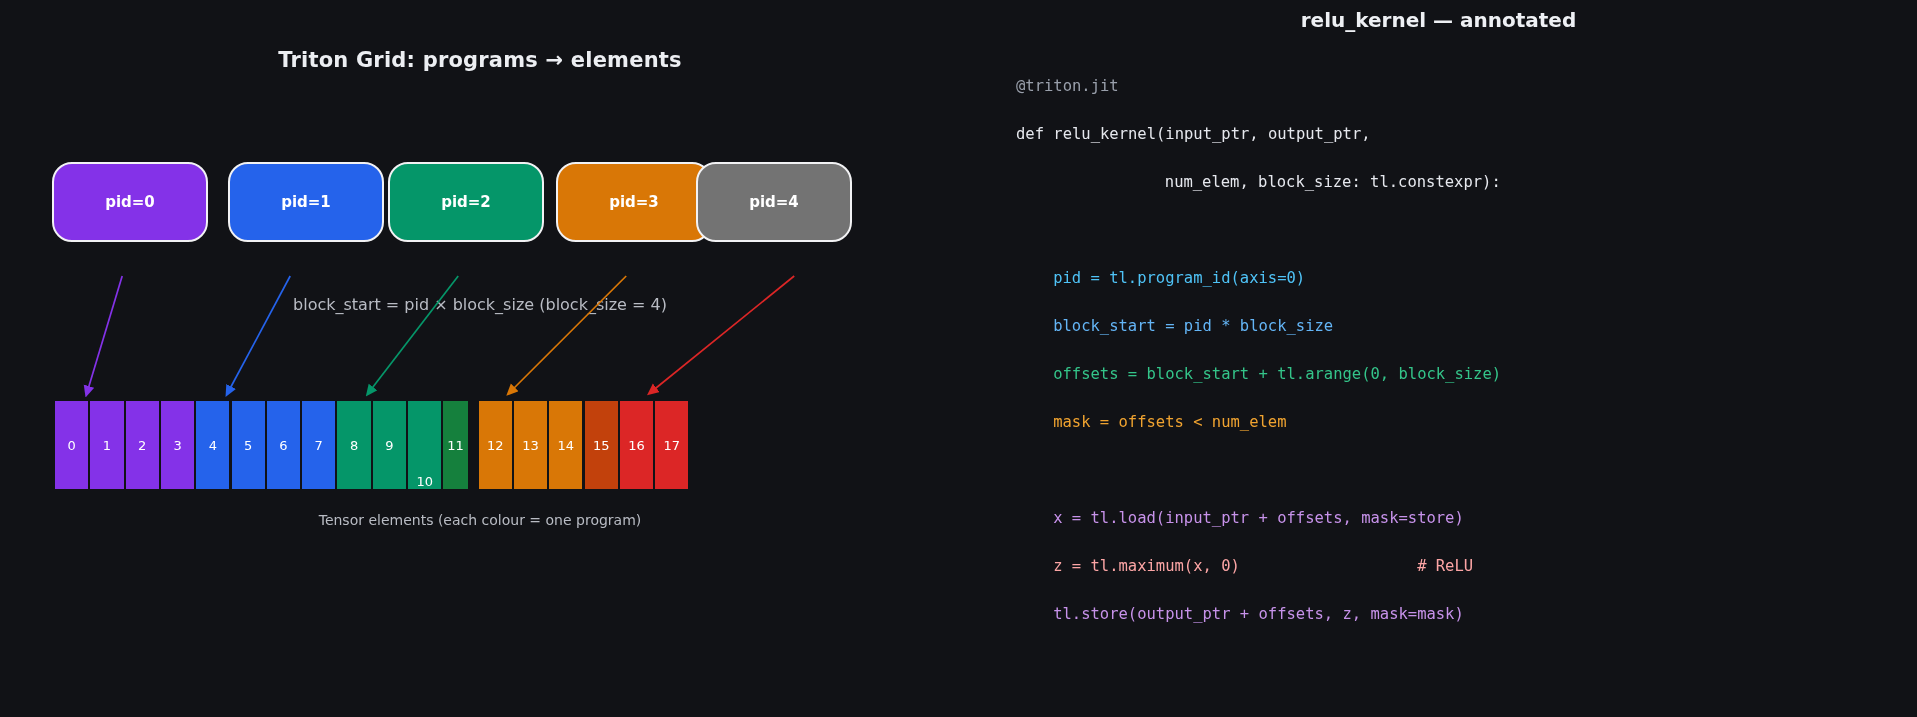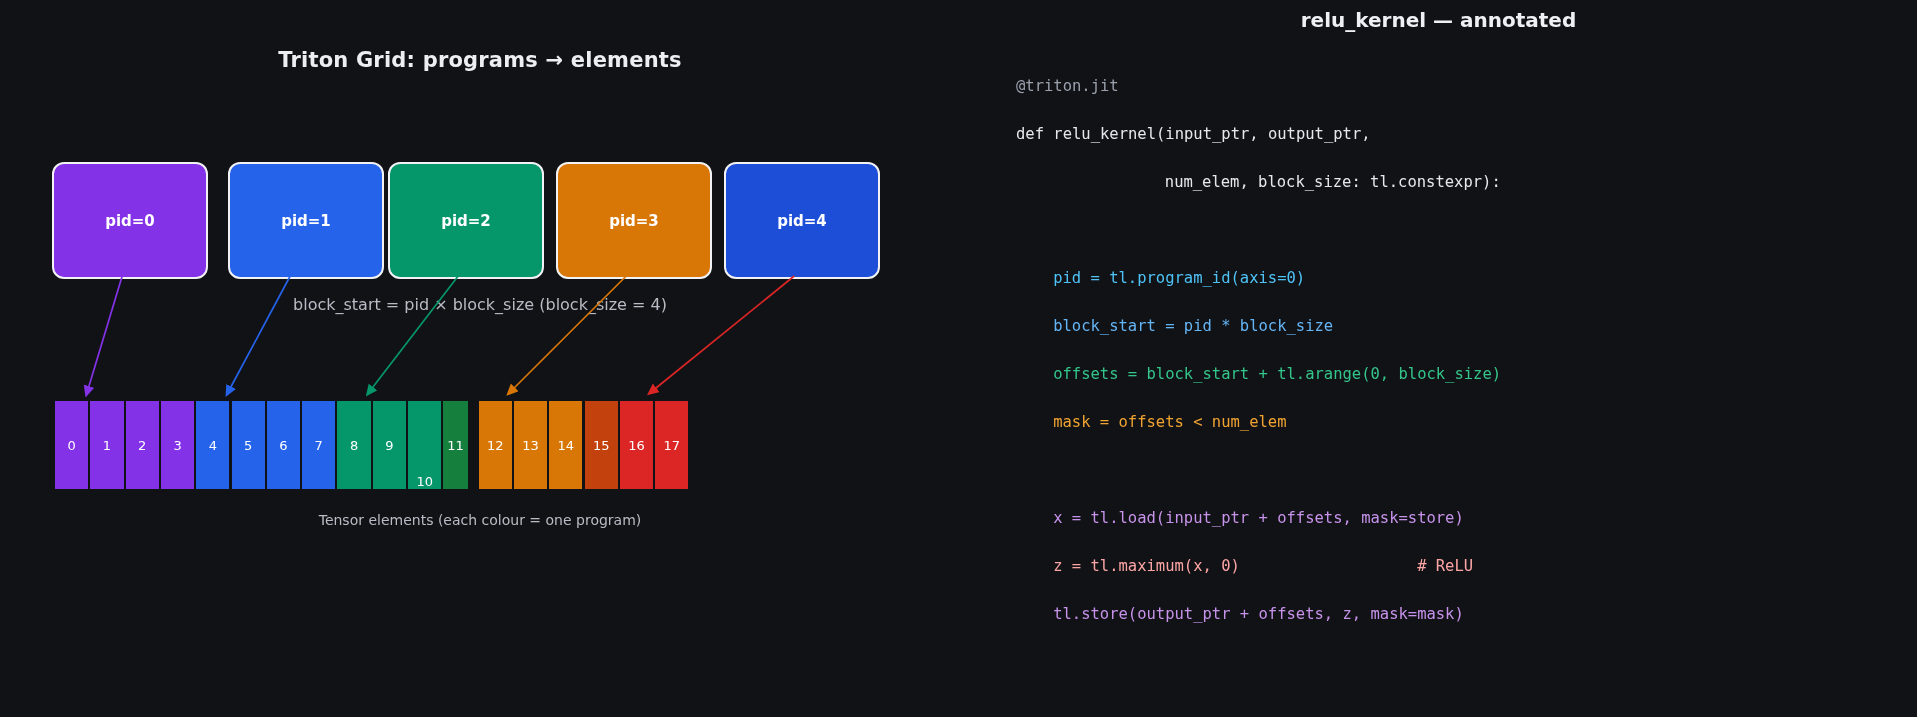--- a/index.html
+++ b/index.html
@@ -20,23 +20,23 @@
     text-align:center;
     color:#eceef2;
     font-size:21px;font-weight:bold;
     font-family:"DejaVu Sans", sans-serif;
     letter-spacing:.2px;
   }
   
 
   #pid-row{position:absolute;left:52px;top:162px;width:830px;height:112px;}
   .pid-box{
-    position:absolute;top:0;height:117px;
+    position:absolute;top:0;height:80px;
     border:2px solid #f2f2f4;
-    border-radius:12px;
+    border-radius:20px;
     box-sizing:border-box;
     display:flex;align-items:center;justify-content:center;
     color:#ffffff;font-size:15px;font-weight:bold;
     font-family:"DejaVu Sans", sans-serif;
   }
 
   #block-caption{
     position:absolute;left:0;top:295px;width:960px;text-align:center;
     color:#b9bcc4;font-size:16px;
     font-family:"DejaVu Sans", sans-serif;
@@ -93,21 +93,21 @@
         </div>
         <div class="pid-box" style="left: 176px; width: 156px; background: rgb(37, 99, 235);">
           <span>pid=1</span>
         </div>
         <div class="pid-box" style="left: 336px; width: 156px; background: rgb(5, 150, 105);">
           <span>pid=2</span>
         </div>
         <div class="pid-box" style="left: 504px; width: 156px; background: rgb(217, 119, 6);">
           <span>pid=3</span>
         </div>
-        <div class="pid-box" style="left: 672px; width: 156px; background: #1d4ed8;">
+        <div class="pid-box" style="left: 644px; width: 156px; background: #737373;">
           <span>pid=4</span>
         </div>
       </div>
 
     <div id="block-caption">block_start = pid × block_size  (block_size = 4)</div>
 
     <svg id="arrow-layer" viewBox="0 0 960 717">
       <defs>
         <marker id="ah0" markerWidth="7" markerHeight="7" refX="3" refY="3.2" orient="auto">
           <path d="M0,0 L7,3.2 L0,6.4 z" fill="#8432e8"></path>

